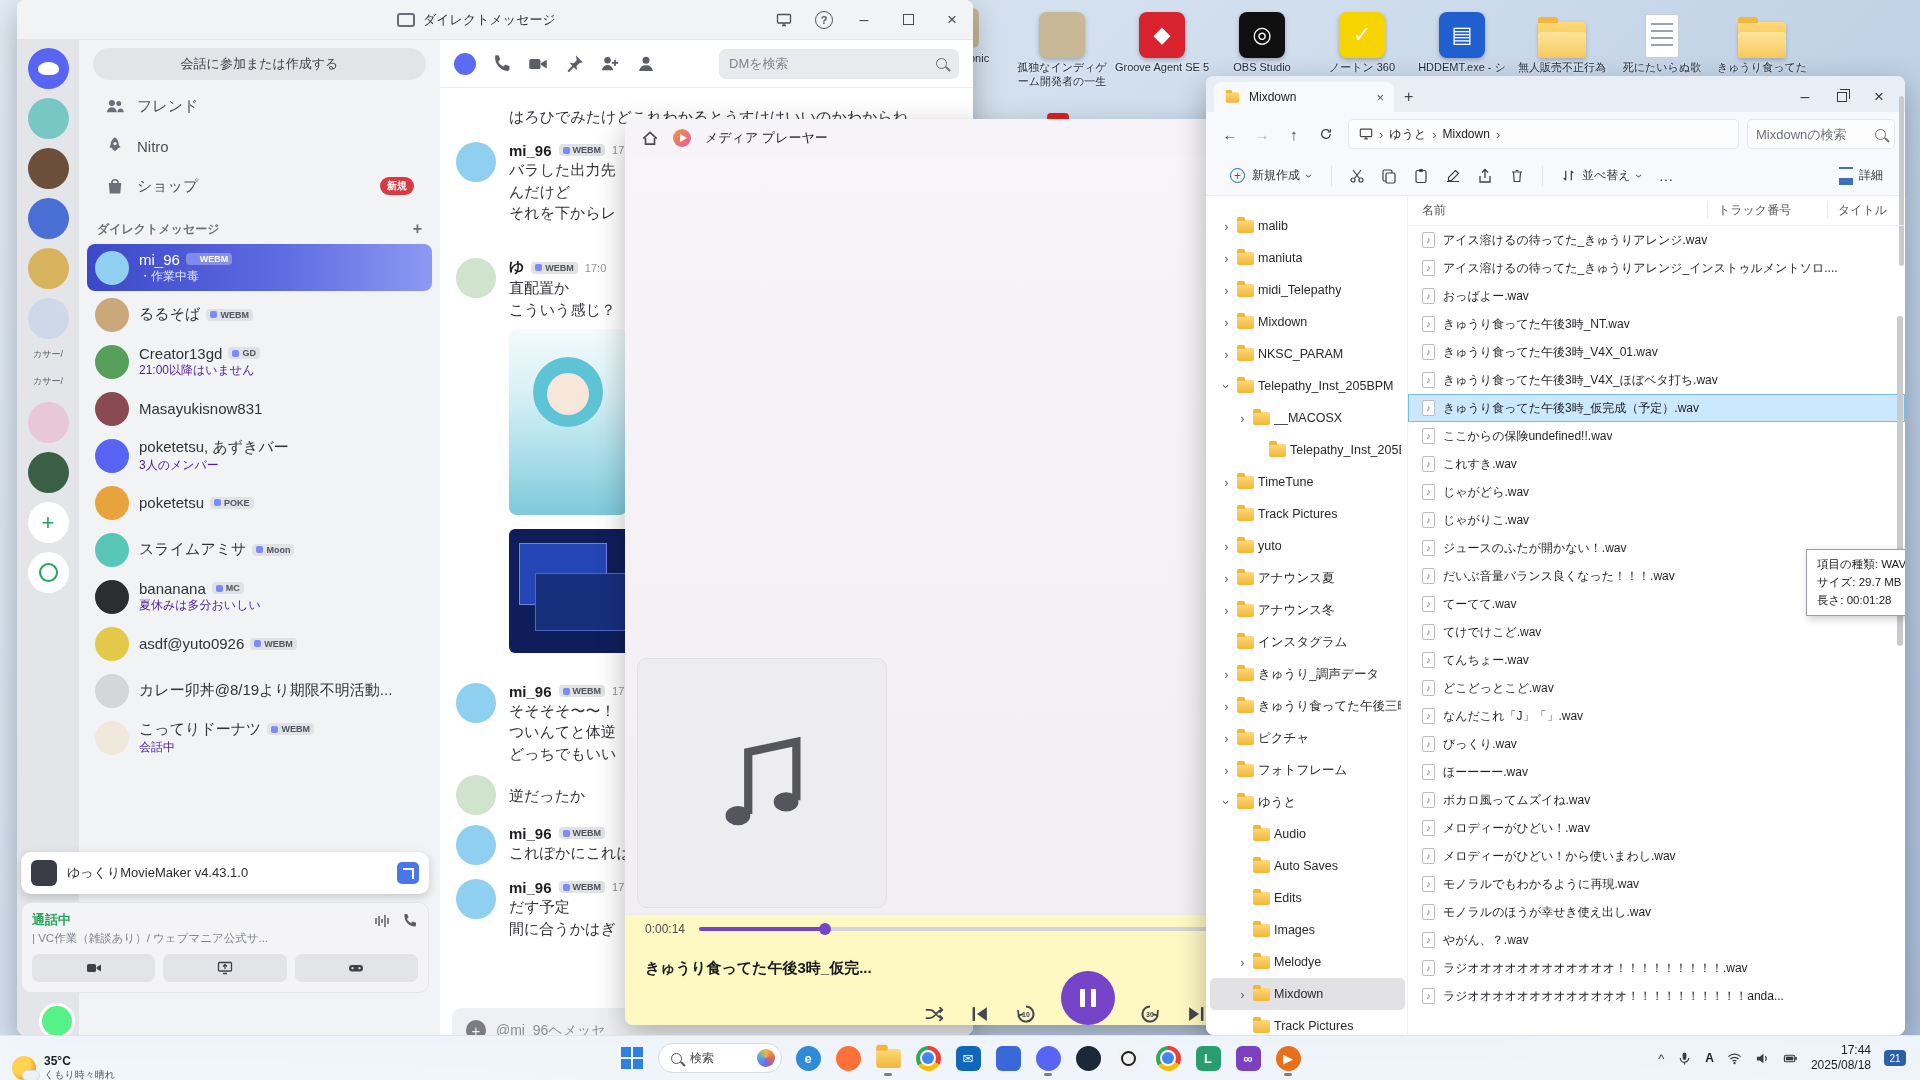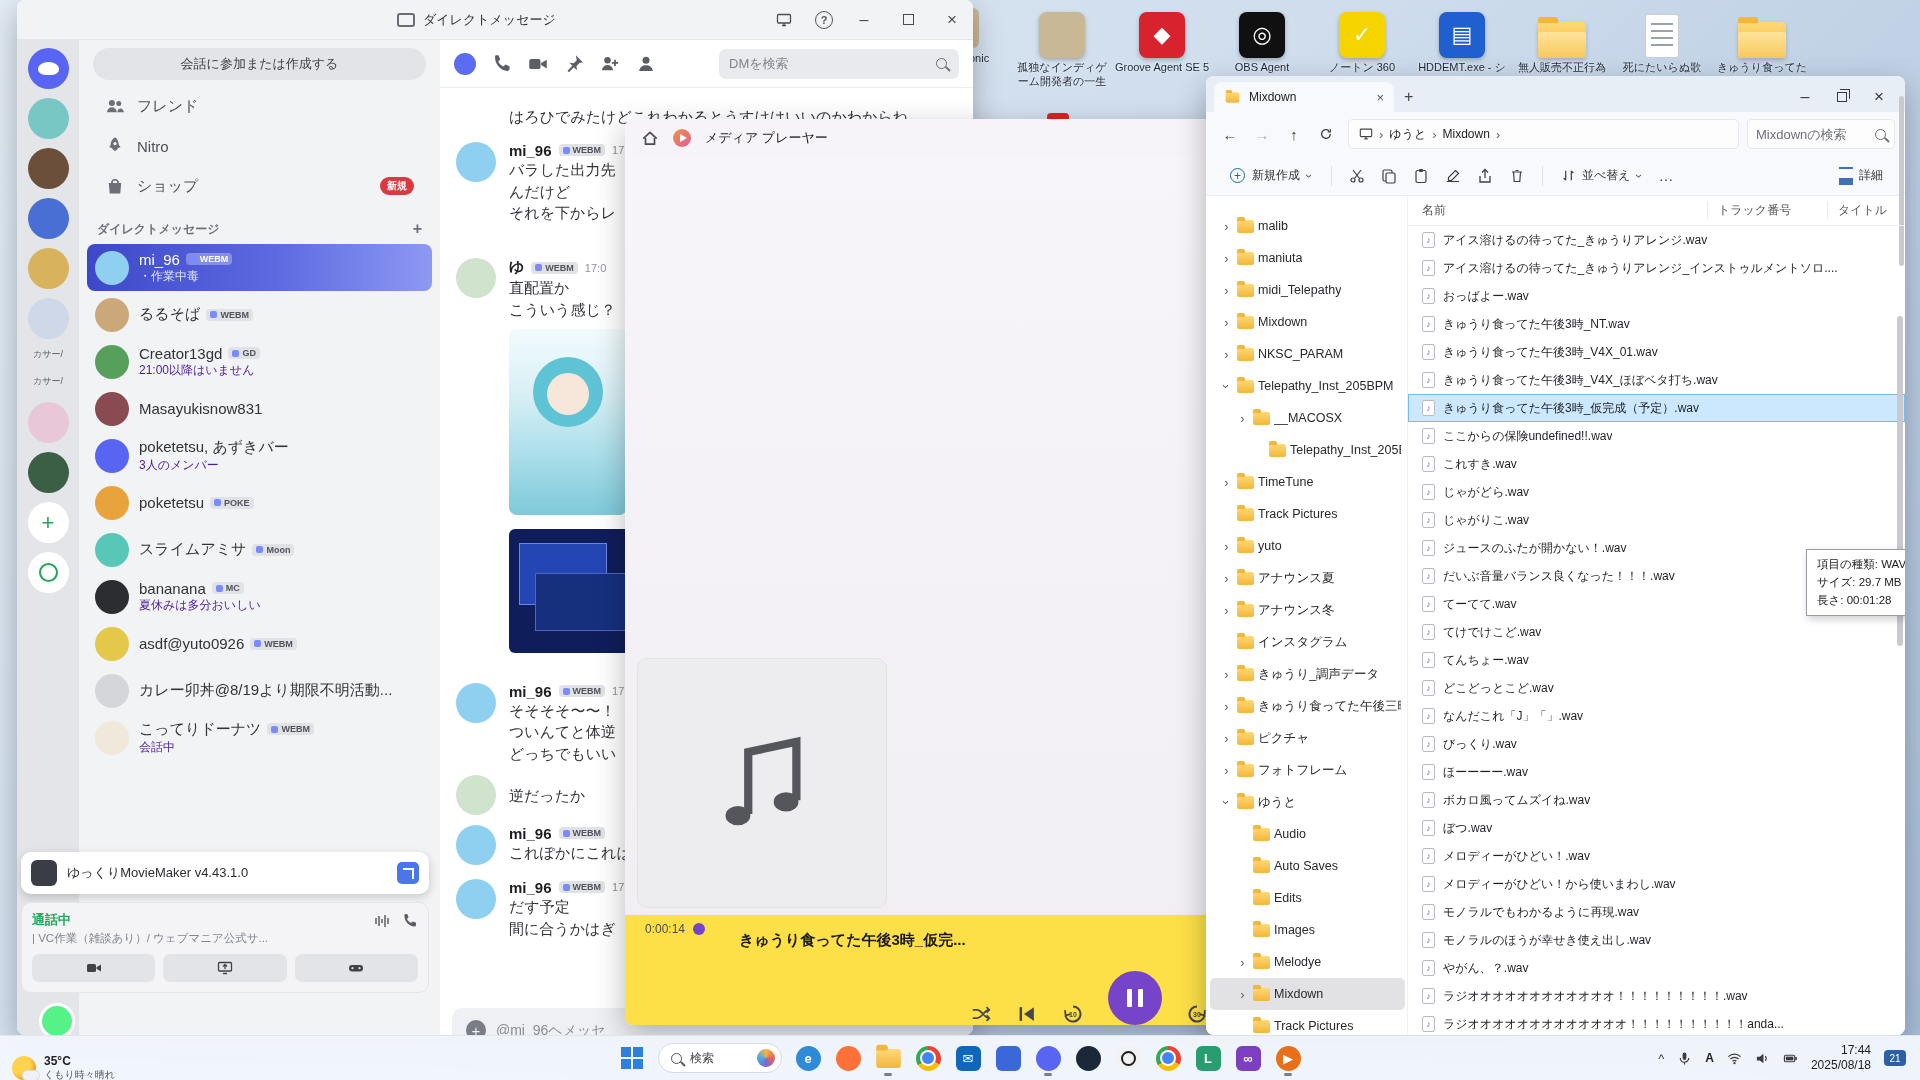--- a/index.html
+++ b/index.html
@@ -119,21 +119,21 @@
 
 .mediaplayer{left:625px;top:119px;width:880px;height:906px;background:#f6f4f8;z-index:20;display:flex;flex-direction:column;overflow:hidden}
 .mp-titlebar{height:38px;display:flex;align-items:center;gap:14px;padding:0 16px;flex:none}
 .mp-home{color:#4a4a52;width:18px;height:18px}
 .mp-logo{width:18px;height:18px;border-radius:50%;background:linear-gradient(135deg,#f2943d,#e25c9c);position:relative}
 .mp-logo::after{content:"";position:absolute;left:7px;top:5px;border-left:7px solid #fff;border-top:4.5px solid transparent;border-bottom:4.5px solid transparent}
 .mp-title{font-size:13px;color:#222}
 .mp-content{flex:1;background:linear-gradient(180deg,#f7f5f9 0%,#f1eef4 100%);position:relative}
 .mp-art{position:absolute;left:12px;bottom:6px;width:250px;height:250px;background:#ededf0;border:1px solid #e2e2e6;border-radius:10px;display:flex;align-items:center;justify-content:center}
 .mp-art svg{width:110px;height:110px;color:#55555c}
-.mp-controls{height:111px;background:#fde047;border-top:1px solid #ececf0;display:flex;flex-direction:row;flex:none}
+.mp-controls{height:111px;background:#fef9c3;border-top:1px solid #ececf0;display:flex;flex-direction:column;flex:none}
 .mp-timeline{height:28px;display:flex;align-items:center;gap:14px;padding:0 20px}
 .mp-time{font-size:12px;color:#4a4a52}
 .mp-slider{flex:1;height:4px;background:#d6d3da;border-radius:2px;position:relative}
 .mp-prog{height:100%;background:#7644c8;border-radius:2px;position:relative}
 .mp-prog::after{content:"";position:absolute;right:-6px;top:-4px;width:12px;height:12px;border-radius:50%;background:#7644c8}
 .mp-bottom{flex:1;position:relative;display:flex;align-items:flex-end;justify-content:center;gap:24px}
 .mp-track{position:absolute;left:20px;top:16px;font-size:15px;font-weight:bold;color:#1a1a1e;max-width:280px;white-space:nowrap;overflow:hidden;text-overflow:ellipsis}
 .mp-btn{color:#46464e;width:22px;height:22px;position:relative}
 .mp-btn svg{width:22px;height:22px}
 .skip-num{position:absolute;inset:0;display:flex;align-items:center;justify-content:center;font-size:7px;font-weight:bold;color:#46464e}
@@ -265,21 +265,21 @@
     <span class="dicon-label">Groove Agent SE 5</span>
   </div>
 
   <div class="dicon">
     <span class="dicon-art">
       <span class="tile" style="background: rgb(16, 16, 16);">
           <b class="tile-glyph">◎</b>
         </span>
 
     </span>
-    <span class="dicon-label">OBS Agent</span>
+    <span class="dicon-label">OBS Studio</span>
   </div>
 
   <div class="dicon">
     <span class="dicon-art">
       <span class="tile" style="background: rgb(245, 212, 0);">
           <b class="tile-glyph">✓</b>
         </span>
 
     </span>
     <span class="dicon-label">ノートン 360</span>
@@ -1217,24 +1217,20 @@
           <div class="ex-row">
             <span class="wav-icon"></span>
             <span class="ex-row-name">ほーーーー.wav</span>
           </div>
 
           <div class="ex-row">
             <span class="wav-icon"></span>
             <span class="ex-row-name">ボカロ風ってムズイね.wav</span>
           </div>
 
-          <div class="ex-row">
-            <span class="wav-icon"></span>
-            <span class="ex-row-name">ぼつ.wav</span>
-          </div>
 
           <div class="ex-row">
             <span class="wav-icon"></span>
             <span class="ex-row-name">メロディーがひどい！.wav</span>
           </div>
 
           <div class="ex-row">
             <span class="wav-icon"></span>
             <span class="ex-row-name">メロディーがひどい！から使いまわし.wav</span>
           </div>

